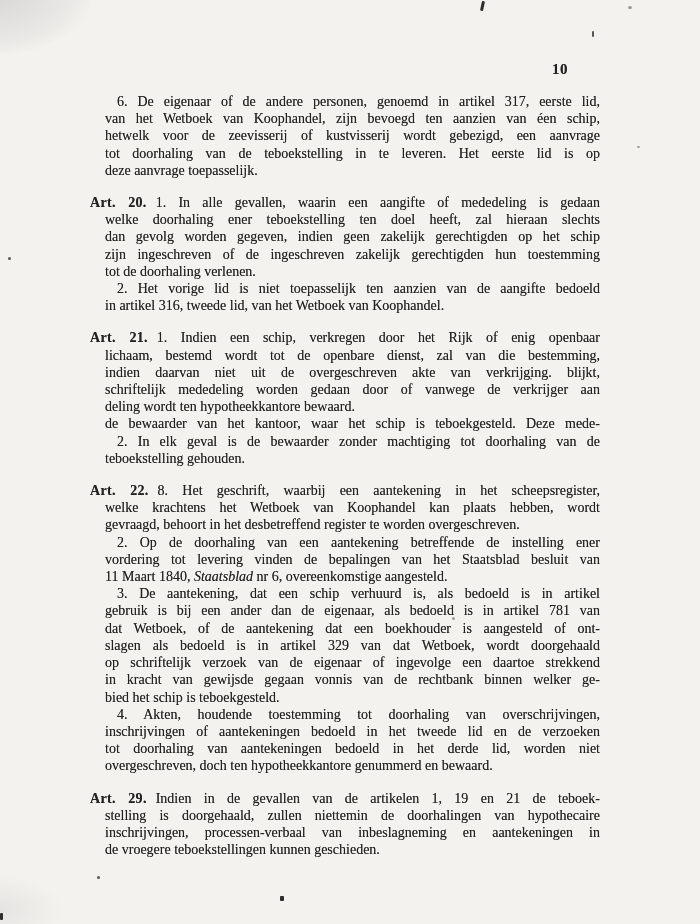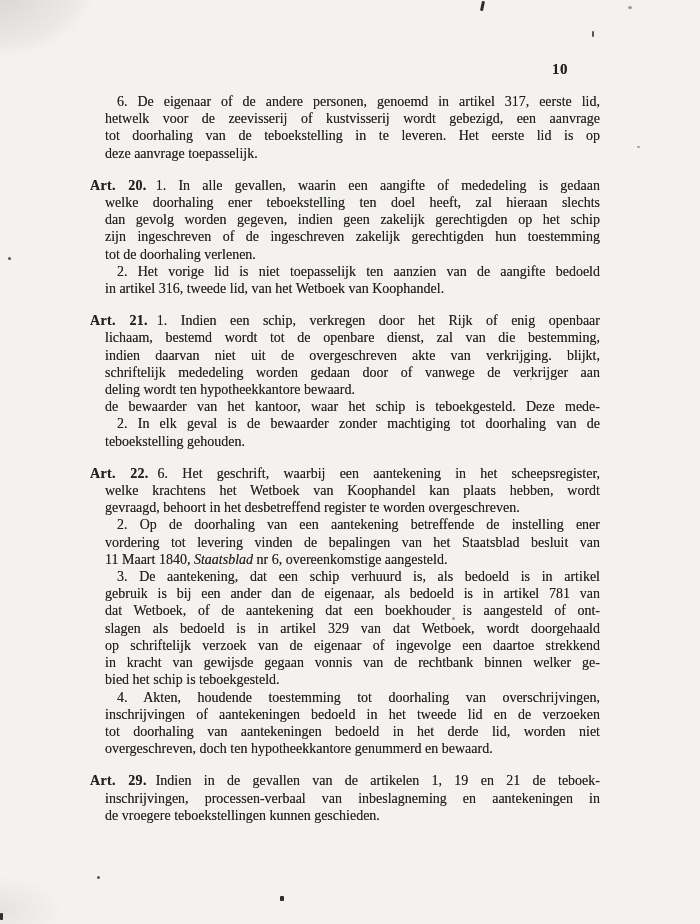--- a/index.html
+++ b/index.html
@@ -45,20 +45,21 @@
 </style>
 </head>
 <body>
 
 <div class="page">
   <div class="doc">
     <div class="pageno">10</div>
 
   <div class="block">
         <div class="line indent"><span>6. De eigenaar of de andere personen, genoemd in artikel 317, eerste lid,</span></div>
+        <div class="line body"><span>van het Wetboek van Koophandel, zijn bevoegd ten aanzien van éen schip,</span></div>
         <div class="line body"><span>hetwelk voor de zeevisserij of kustvisserij wordt gebezigd, een aanvrage</span></div>
         <div class="line body"><span>tot doorhaling van de teboekstelling in te leveren. Het eerste lid is op</span></div>
         <div class="line body last"><span>deze aanvrage toepasselijk.</span></div>
       </div>
       <div class="block">
         <div class="line art"><span class="lbl">Art. 20.</span><span>1. In alle gevallen, waarin een aangifte of mededeling is gedaan</span></div>
         <div class="line body"><span>welke doorhaling ener teboekstelling ten doel heeft, zal hieraan slechts</span></div>
         <div class="line body"><span>dan gevolg worden gegeven, indien geen zakelijk gerechtigden op het schip</span></div>
         <div class="line body"><span>zijn ingeschreven of de ingeschreven zakelijk gerechtigden hun toestemming</span></div>
         <div class="line body last"><span>tot de doorhaling verlenen.</span></div>
@@ -69,40 +70,41 @@
         <div class="line art"><span class="lbl">Art. 21.</span><span>1. Indien een schip, verkregen door het Rijk of enig openbaar</span></div>
         <div class="line body"><span>lichaam, bestemd wordt tot de openbare dienst, zal van die bestemming,</span></div>
         <div class="line body"><span>indien daarvan niet uit de overgeschreven akte van verkrijging. blijkt,</span></div>
         <div class="line body"><span>schriftelijk mededeling worden gedaan door of vanwege de verkrijger aan</span></div>
         <div class="line body last"><span>deling wordt ten hypotheekkantore bewaard.</span></div>
         <div class="line body"><span>de bewaarder van het kantoor, waar het schip is teboekgesteld. Deze mede-</span></div>
         <div class="line indent"><span>2. In elk geval is de bewaarder zonder machtiging tot doorhaling van de</span></div>
         <div class="line body last"><span>teboekstelling gehouden.</span></div>
       </div>
       <div class="block">
-        <div class="line art"><span class="lbl">Art. 22.</span><span>6. Het geschrift, waarbij een aantekening in het scheepsregister,</span></div>
+        <div class="line art"><span class="lbl">Art. 22.</span><span>8. Het geschrift, waarbij een aantekening in het scheepsregister,</span></div>
         <div class="line body"><span>welke krachtens het Wetboek van Koophandel kan plaats hebben, wordt</span></div>
         <div class="line body last"><span>gevraagd, behoort in het desbetreffend register te worden overgeschreven.</span></div>
         <div class="line indent"><span>2. Op de doorhaling van een aantekening betreffende de instelling ener</span></div>
         <div class="line body"><span>vordering tot levering vinden de bepalingen van het Staatsblad besluit van</span></div>
         <div class="line body last"><span>11 Maart 1840, </span><span class="it">Staatsblad</span><span> nr 6, overeenkomstige aangesteld.</span></div>
         <div class="line indent"><span>3. De aantekening, dat een schip verhuurd is, als bedoeld is in artikel</span></div>
         <div class="line body"><span>gebruik is bij een ander dan de eigenaar, als bedoeld is in artikel 781 van</span></div>
         <div class="line body"><span>dat Wetboek, of de aantekening dat een boekhouder is aangesteld of ont-</span></div>
         <div class="line body"><span>slagen als bedoeld is in artikel 329 van dat Wetboek, wordt doorgehaald</span></div>
         <div class="line body"><span>op schriftelijk verzoek van de eigenaar of ingevolge een daartoe strekkend</span></div>
         <div class="line body"><span>in kracht van gewijsde gegaan vonnis van de rechtbank binnen welker ge-</span></div>
         <div class="line body last"><span>bied het schip is teboekgesteld.</span></div>
         <div class="line indent"><span>4. Akten, houdende toestemming tot doorhaling van overschrijvingen,</span></div>
         <div class="line body"><span>inschrijvingen of aantekeningen bedoeld in het tweede lid en de verzoeken</span></div>
         <div class="line body"><span>tot doorhaling van aantekeningen bedoeld in het derde lid, worden niet</span></div>
         <div class="line body last"><span>overgeschreven, doch ten hypotheekkantore genummerd en bewaard.</span></div>
       </div>
       <div class="block">
         <div class="line art"><span class="lbl">Art. 29.</span><span>Indien in de gevallen van de artikelen 1, 19 en 21 de teboek-</span></div>
+        <div class="line body"><span>stelling is doorgehaald, zullen niettemin de doorhalingen van hypothecaire</span></div>
         <div class="line body"><span>inschrijvingen, processen-verbaal van inbeslagneming en aantekeningen in</span></div>
         <div class="line body last"><span>de vroegere teboekstellingen kunnen geschieden.</span></div>
       </div>
     </div>
 
   <div class="speck dark" style="left:481px;top:1px;width:3px;height:10px;border-radius:1px;transform:rotate(12deg);"></div>
   <div class="speck" style="left:592px;top:31px;width:2px;height:6px;border-radius:1px;"></div>
   <div class="speck faint" style="left:628px;top:6px;width:4px;height:3px;"></div>
   <div class="speck" style="left:8px;top:257px;width:3px;height:3px;"></div>
   <div class="speck faint" style="left:452px;top:617px;width:3px;height:3px;"></div>

